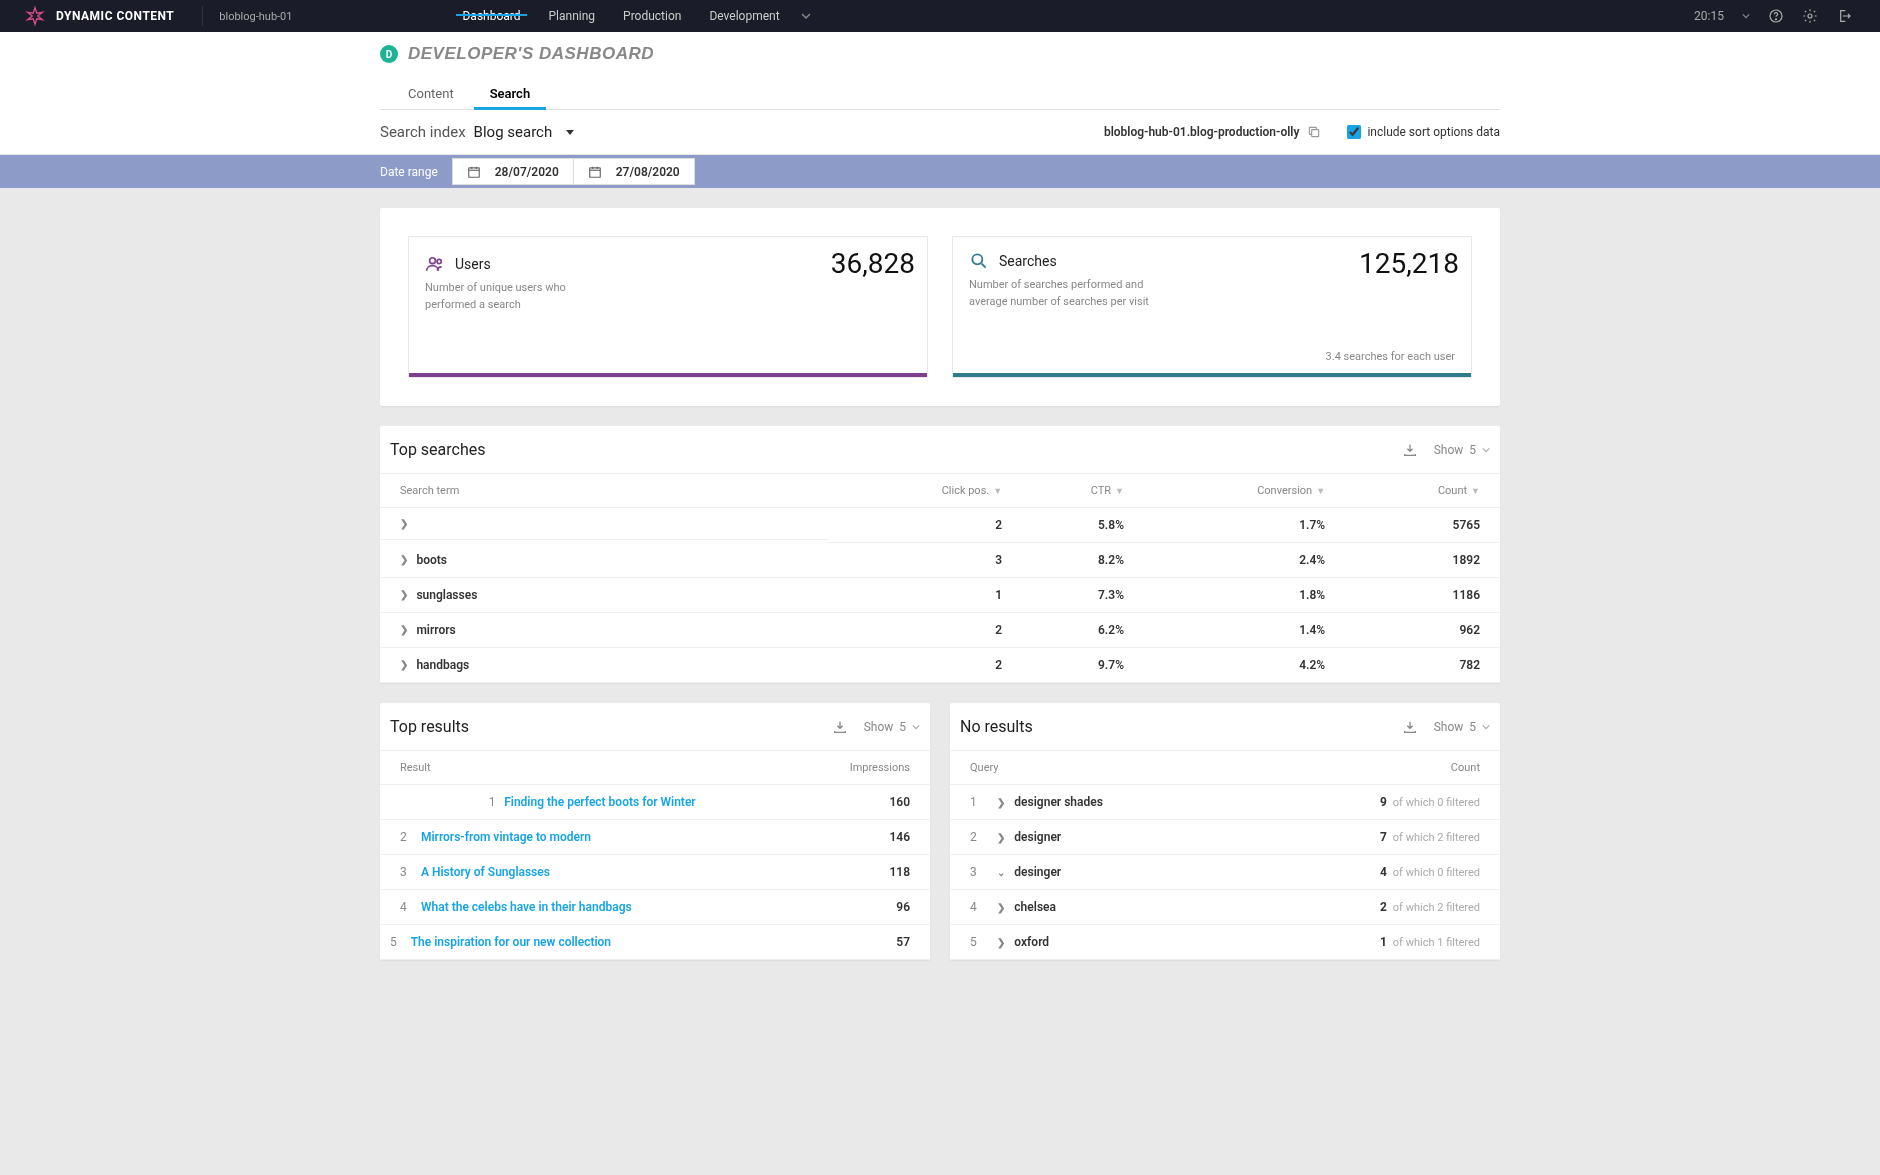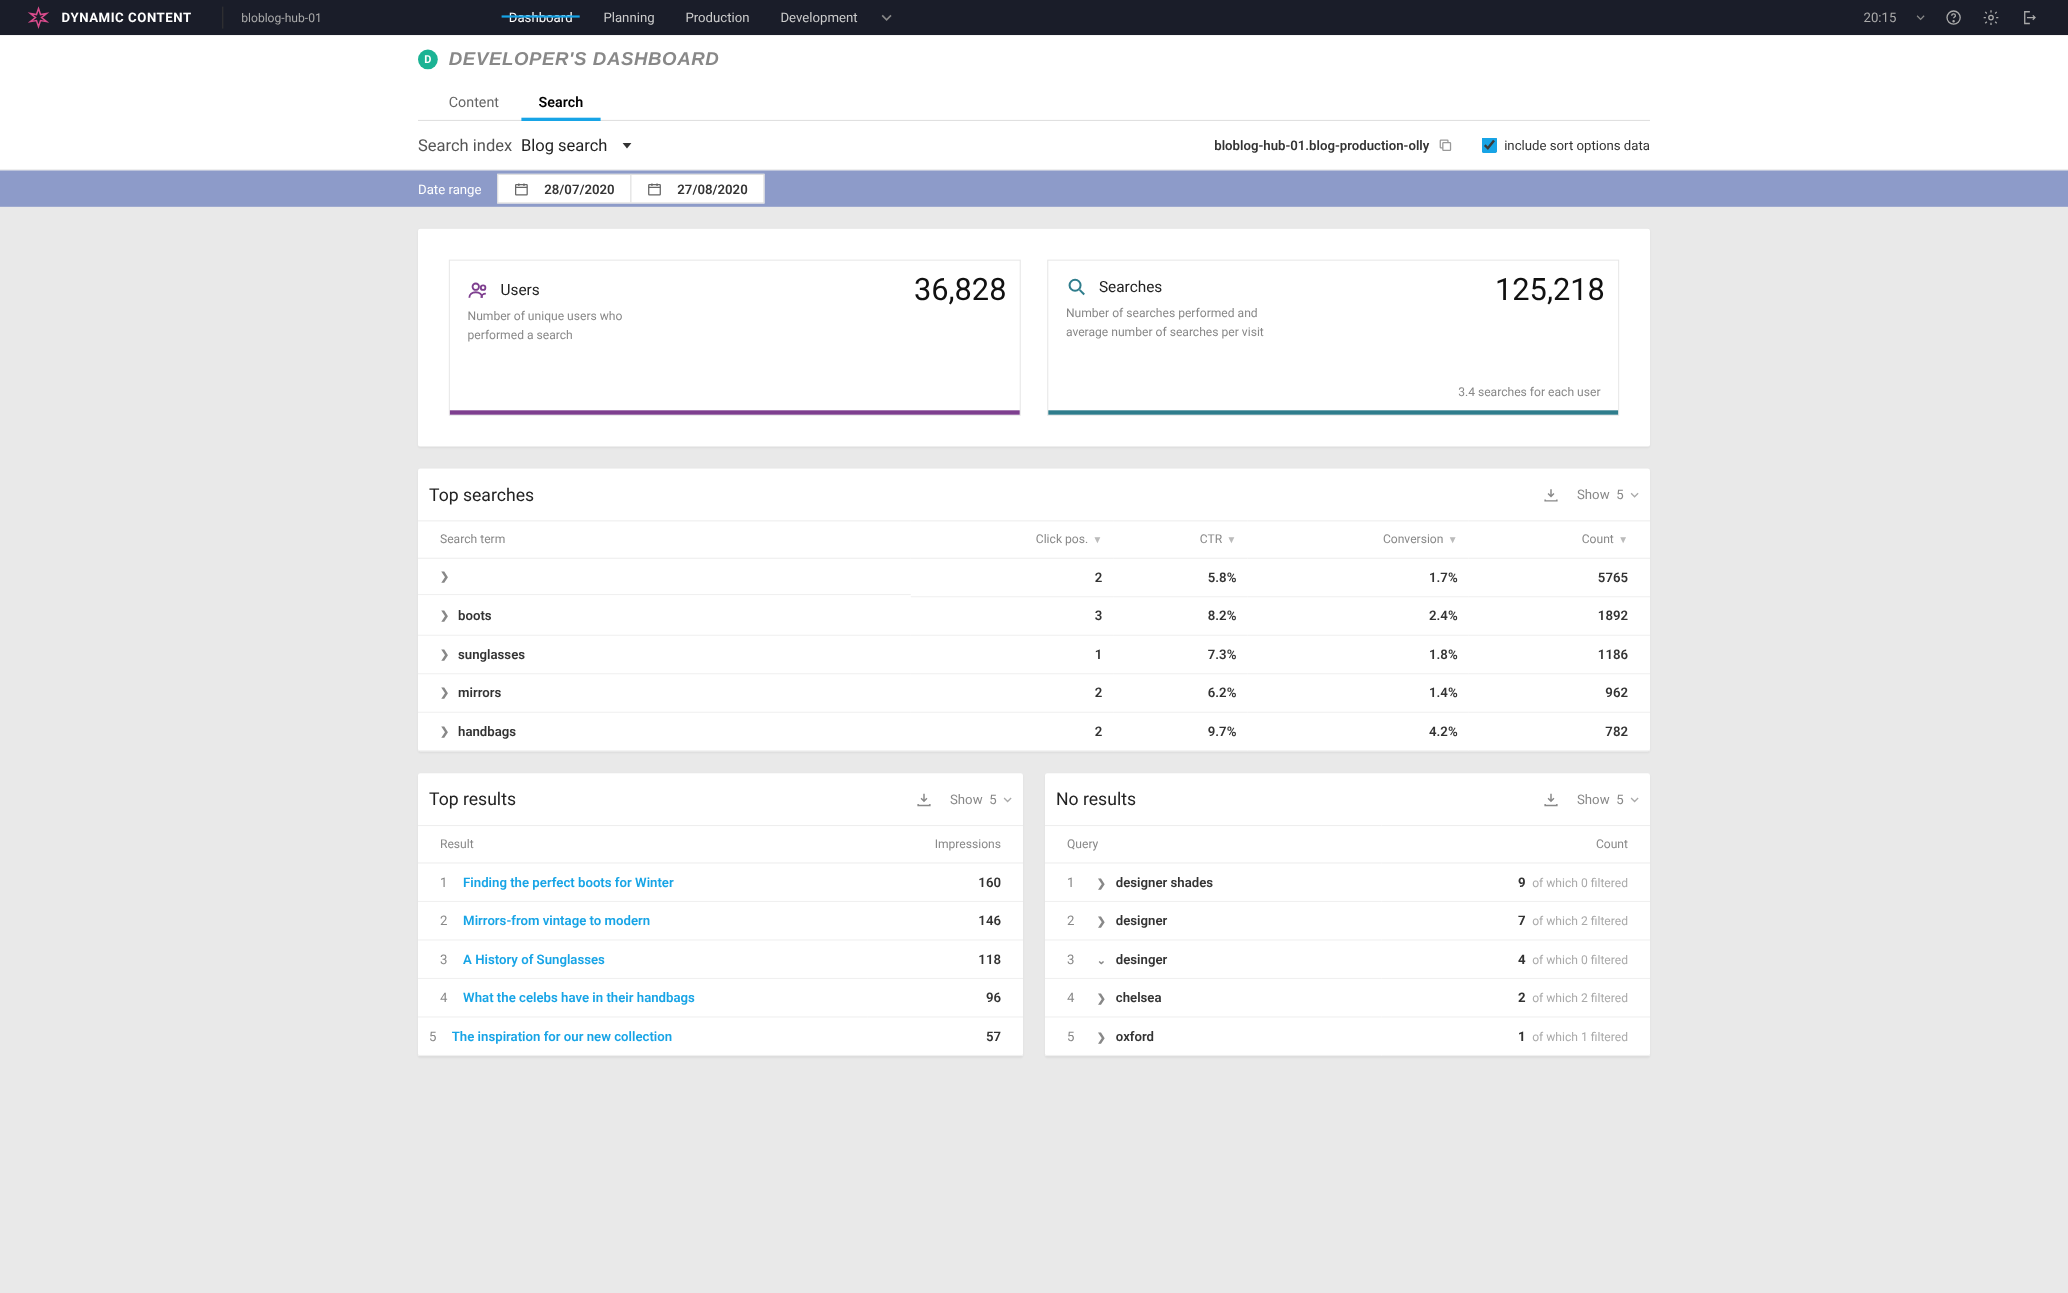--- a/index.html
+++ b/index.html
@@ -364,21 +364,21 @@
       </div>
       <table class="data">
         <thead>
             <tr>
           <th style="padding-left:20px;">Result</th>
           <th class="r" style="padding-right:20px;">Impressions</th>
         </tr>
           </thead>
         <tbody id="top-results-body">
             <tr>
-              <td style="padding-left:20px;"><span class="idx">1</span> <span class="link">Finding the perfect boots for Winter</span></td>
+              <td style="padding-left:20px;text-align:center;"><span class="idx">1</span> <span class="link">Finding the perfect boots for Winter</span></td>
               <td class="r" style="padding-right:20px;">160</td>
             </tr>
             <tr>
               <td style="padding-left:20px;"><span class="idx">2</span> <span class="link">Mirrors-from vintage to modern</span></td>
               <td class="r" style="padding-right:20px;">146</td>
             </tr>
             <tr>
               <td style="padding-left:20px;"><span class="idx">3</span> <span class="link">A History of Sunglasses</span></td>
               <td class="r" style="padding-right:20px;">118</td>
             </tr>

